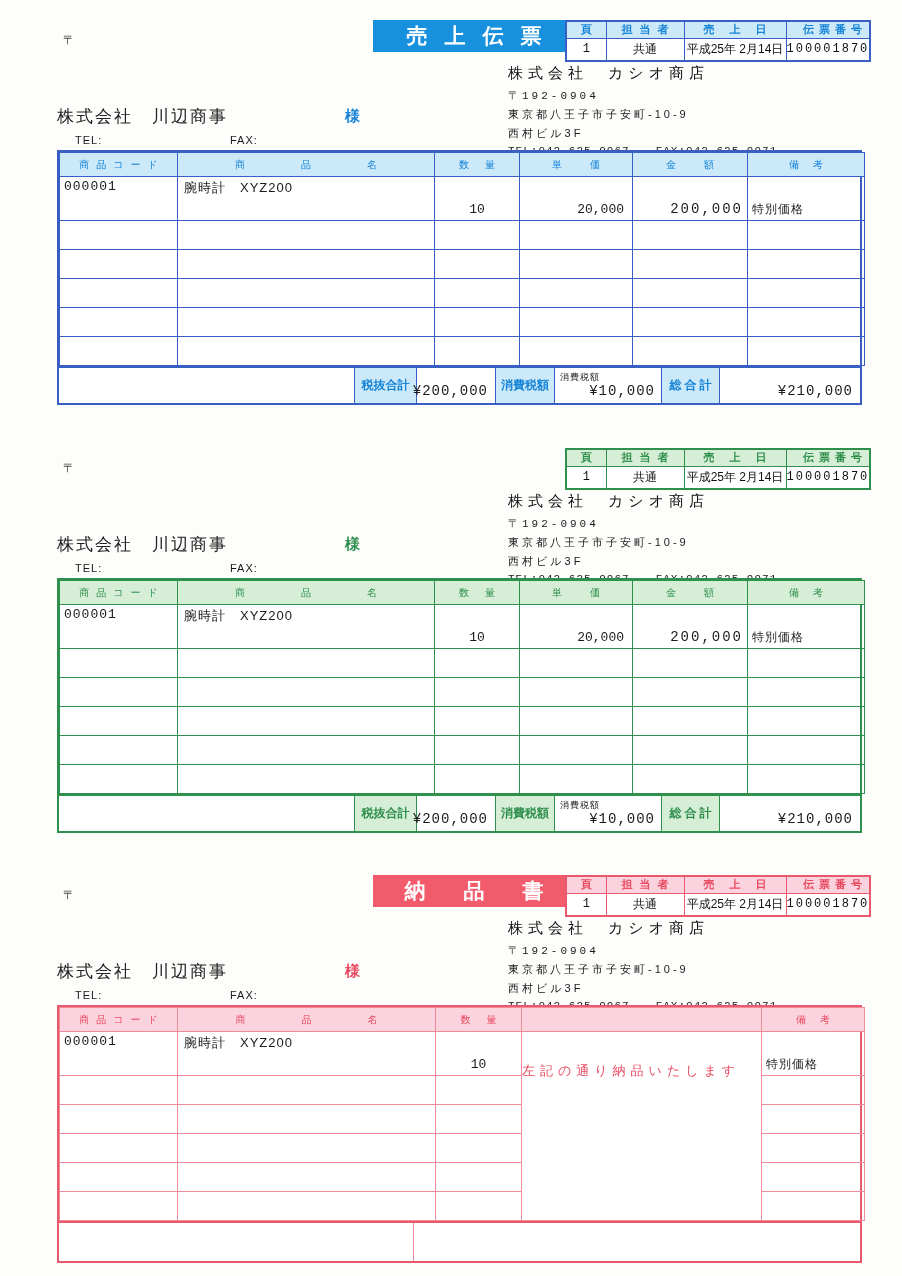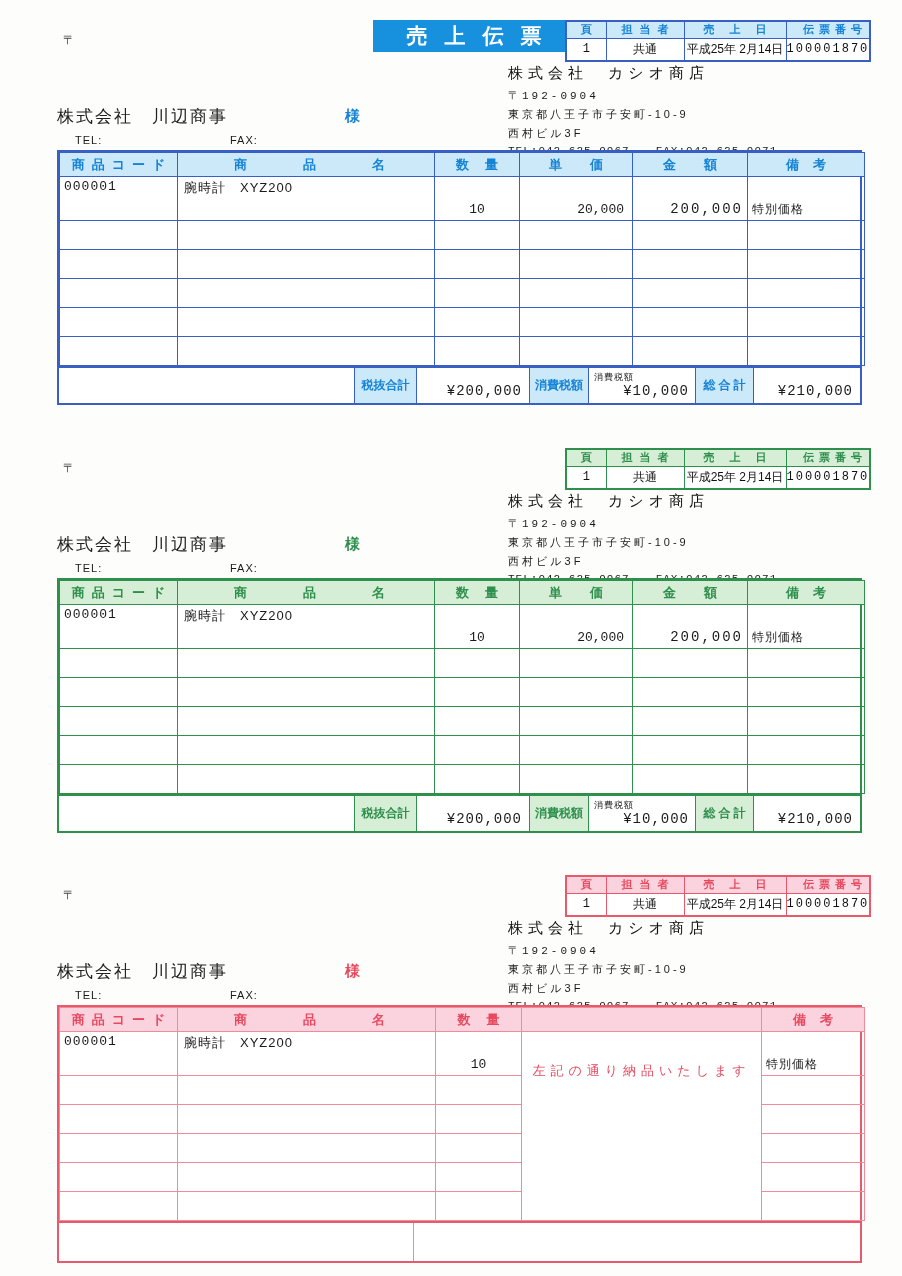--- a/index.html
+++ b/index.html
@@ -41,49 +41,49 @@
                    letter-spacing: 2px; color: #222; white-space: nowrap; }
   .honorific { position: absolute; left: 345px; top: 87px; font-size: 15px; font-weight: bold;
                color: var(--text); }
   .cust-tel { position: absolute; left: 75px; top: 114px; font-size: 11px; letter-spacing: 1px; }
   .cust-fax { position: absolute; left: 230px; top: 114px; font-size: 11px; letter-spacing: 1px; }
 
   .item-area { position: absolute; left: 57px; top: 130px; width: 805px;
                border: 2px solid var(--border); background: #fff; }
   table.items { border-collapse: collapse; width: 100%; table-layout: fixed; }
   table.items th, table.items td { border: 1px solid var(--grid); overflow: hidden; white-space: nowrap; }
-  table.items th { background: var(--light); color: var(--text); font-weight: bold;
-                   font-size: 13px; height: 24px; text-align: center; }
+  table.items th { background: var(--light); color: var(--text); font-weight: normal;
+                   font-size: 10px; height: 24px; text-align: center; }
   th.c-code { letter-spacing: 7px; padding-left: 7px; }
   th.c-name { letter-spacing: 56px; padding-left: 56px; }
   th.c-qty  { letter-spacing: 16px; padding-left: 16px; }
   th.c-unit { letter-spacing: 28px; padding-left: 28px; }
   th.c-amt  { letter-spacing: 28px; padding-left: 28px; }
   th.c-note { letter-spacing: 14px; padding-left: 14px; }
   td.cell-code { font-size: 13px; letter-spacing: 1px; padding: 2px 0 0 4px; vertical-align: top; }
   td.cell-name { font-size: 13px; padding: 2px 0 0 6px; vertical-align: top; letter-spacing: 1px; }
   td.cell-qty  { font-size: 13px; text-align: center; vertical-align: bottom; padding-bottom: 3px; }
   td.cell-unit { font-size: 13px; text-align: right; vertical-align: bottom; padding: 0 8px 3px 0; }
   td.cell-amt  { font-size: 14px; text-align: right; vertical-align: bottom; padding: 4px 4px 3px 0; letter-spacing: 2px; }
   td.cell-note { font-size: 12px; padding: 13px 0 2px 4px; vertical-align: bottom; letter-spacing: 1px; }
   tr.data-row td { height: 44px; }
   tr.empty-row td { height: 29px; }
-  td.merged-cell { vertical-align: top; text-align: center; }
+  td.merged-cell { vertical-align: top; text-align: left; }
   .note-message { margin-top: 30px; color: var(--text); font-size: 13px; letter-spacing: 5px; }
 
   .totals { display: flex; border-top: 2px solid var(--border); height: 37px; text-align: right; }
   .totals > div { height: 100%; }
   .t-blank { width: 295px; }
   .t-label { background: var(--light); color: var(--text); font-weight: bold; font-size: 12px;
              display: flex; align-items: center; justify-content: center;
              border-left: 1px solid var(--grid); border-right: 1px solid var(--grid); }
   .t-l1 { width: 63px; } .t-l2 { width: 60px; } .t-l3 { width: 59px; letter-spacing: 3px; padding-left: 3px; }
   .t-val { display: flex; align-items: flex-end; justify-content: flex-end;
            padding: 0 7px 4px 0; font-size: 14px; letter-spacing: 1px; }
-  .t-v1 { width: 112px; } .t-v3 { flex: 1; }
+  .t-v1 { width: 78px; } .t-v3 { flex: 1; }
   .t-tax { width: 106px; position: relative; }
   .t-tax .tax-inner-label { position: absolute; left: 5px; top: 3px; font-size: 9px; color: #222;
                             letter-spacing: 1px; font-family: "Liberation Sans", sans-serif; }
   .t-tax .tax-value { position: absolute; right: 6px; bottom: 4px; font-size: 14px; letter-spacing: 1px; }
 
   .totals3 { display: flex; border-top: 2px solid var(--border); height: 40px; }
   .t3-left { width: 355px; border-right: 1px solid var(--grid); }
   .t3-right { flex: 1; }
 </style>
 </head>
@@ -313,20 +313,23 @@
         <span class="tax-value num">¥10,000</span>
       </div>
       <div class="t-label t-l3">総合計</div>
       <div class="t-val t-v3 num">¥210,000</div>
     </div>
   </div>
 </section>
 
 <section class="form f2" style="--banner: #f15b6c; --border: #e8596c; --grid: #f08b9b; --light: #fbd3de; --text: #e8495f;">
   <div class="postal-mark">〒</div>
+  <div class="banner">
+    <span class="banner-text">納品書</span>
+  </div>
   <table class="info-table">
     <tbody>
         <tr class="ih">
       <td class="iw1 ls0">頁</td>
       <td class="iw2 ls1">担当者</td>
       <td class="iw3 ls2">売上日</td>
       <td class="iw4 ls3">伝票番号</td>
     </tr>
     <tr class="iv">
       <td class="num">1</td>

